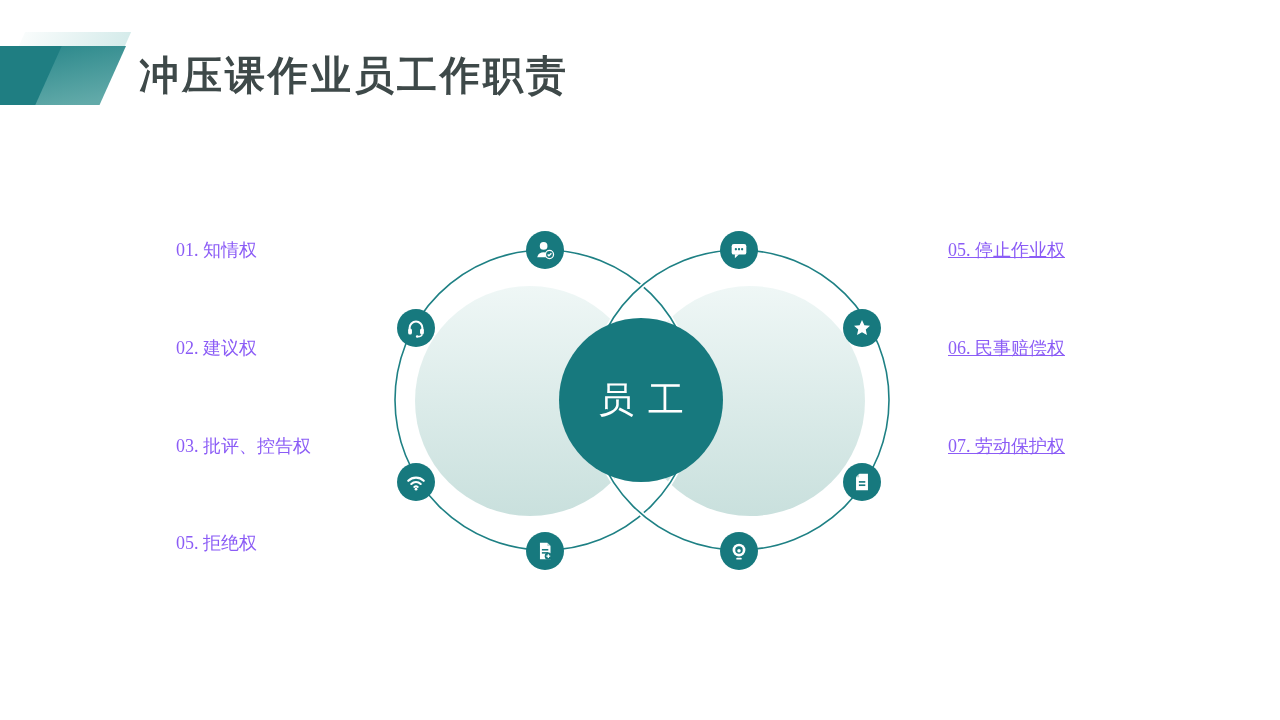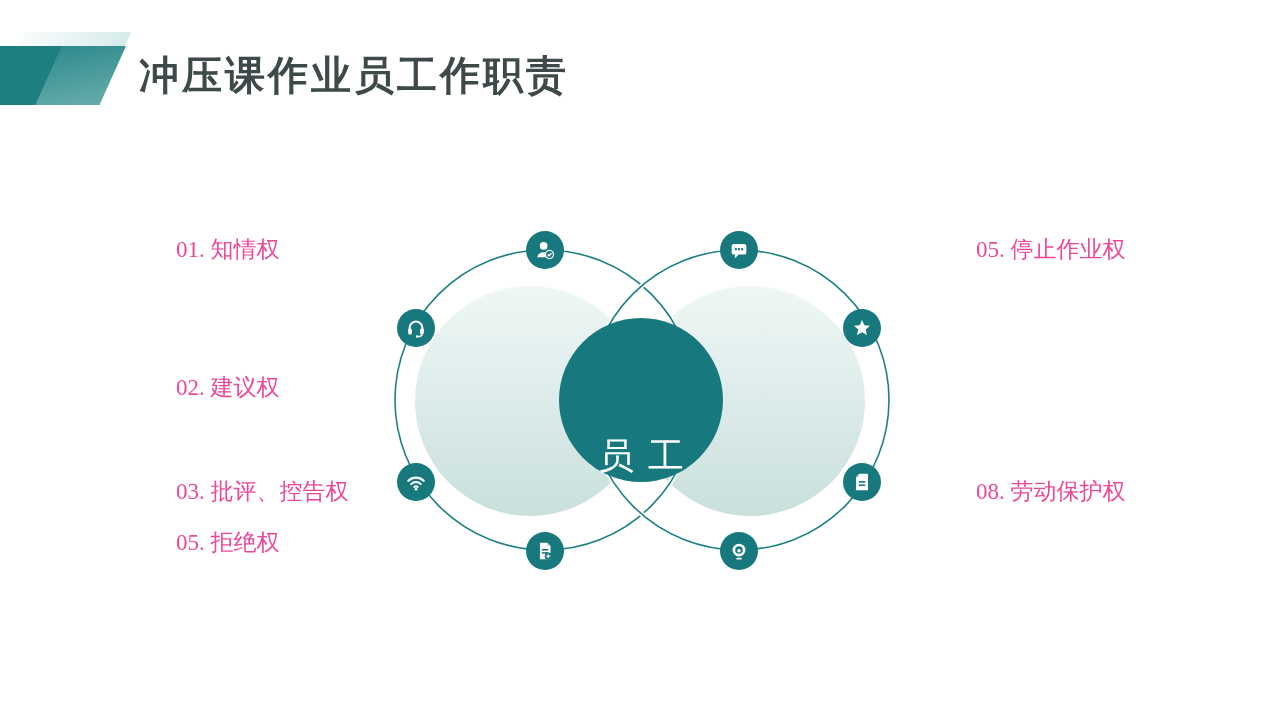--- a/index.html
+++ b/index.html
@@ -33,31 +33,31 @@
   }
 
   
   .diagram-svg { position: absolute; left: 0; top: 0; }
   .icon-badge {
     position: absolute; width: 38px; height: 38px; border-radius: 50%;
     background: #17797e; display: flex; align-items: center; justify-content: center;
   }
   .center-label {
     position: absolute; left: 559px; top: 320px; width: 164px; height: 160px;
-    display: flex; flex-direction: column; align-items: center; justify-content: flex-end;
+    display: flex; flex-direction: column; align-items: center; justify-content: center;
     color: #ffffff; font-size: 36px; line-height: 48px;
     letter-spacing: 14px; text-indent: 14px; text-align: center;
   }
   .item-label {
-    position: absolute; height: 32px; line-height: 32px; font-size: 23px;
-    color: #ec4899; white-space: nowrap;
+    position: absolute; height: 32px; line-height: 32px; font-size: 18px;
+    color: #8b5cf6; white-space: nowrap;
   }
   .item-label.col-left  { left: 176px; }
-  .item-label.col-right { left: 976px; }
-  .row-1 { top: 234px; } .row-2 { top: 332px; margin-top: 40px; } .row-3 { top: 430px; margin-top: 46px; } .row-4 { top: 527px; }
+  .item-label.col-right { left: 948px; text-decoration: underline; }
+  .row-1 { top: 234px; } .row-2 { top: 332px; } .row-3 { top: 430px; } .row-4 { top: 527px; }
 </style>
 </head>
 <body>
 
 <div class="slide">
 
   <div class="deco-faint"></div>
   <div class="deco-main">
     <div class="deco-light"></div>
     <div class="deco-dark"></div>
@@ -149,15 +149,16 @@
       <circle cx="12" cy="11.6" r="1.9" fill="#fff"></circle>
       <rect x="9" y="19.4" width="6" height="1.9" rx="0.95" fill="#fff"></rect>
     </svg>
   </div>
 
   <div class="item-label col-left row-1">01. 知情权</div>
   <div class="item-label col-left row-2">02. 建议权</div>
   <div class="item-label col-left row-3">03. 批评、控告权</div>
   <div class="item-label col-left row-4">05. 拒绝权</div>
   <div class="item-label col-right row-1">05. 停止作业权</div>
-  <div class="item-label col-right row-3">08. 劳动保护权</div>
+  <div class="item-label col-right row-2">06. 民事赔偿权</div>
+  <div class="item-label col-right row-3">07. 劳动保护权</div>
 
 </div>
 
 </body></html>

